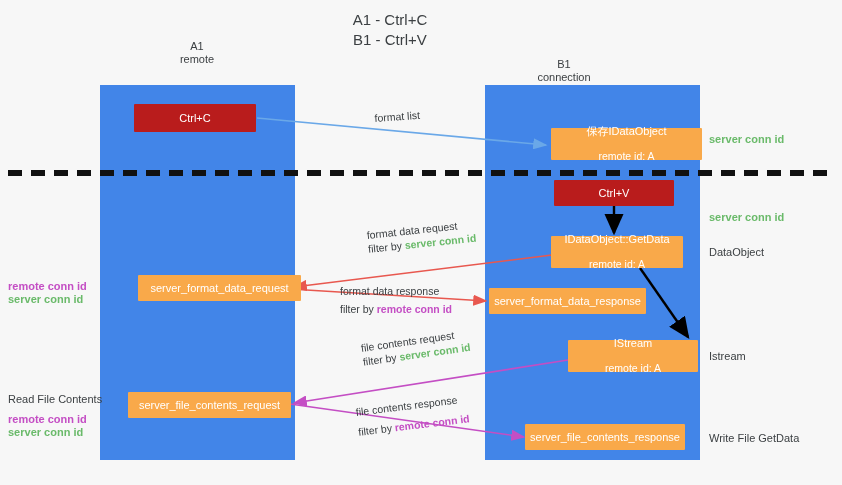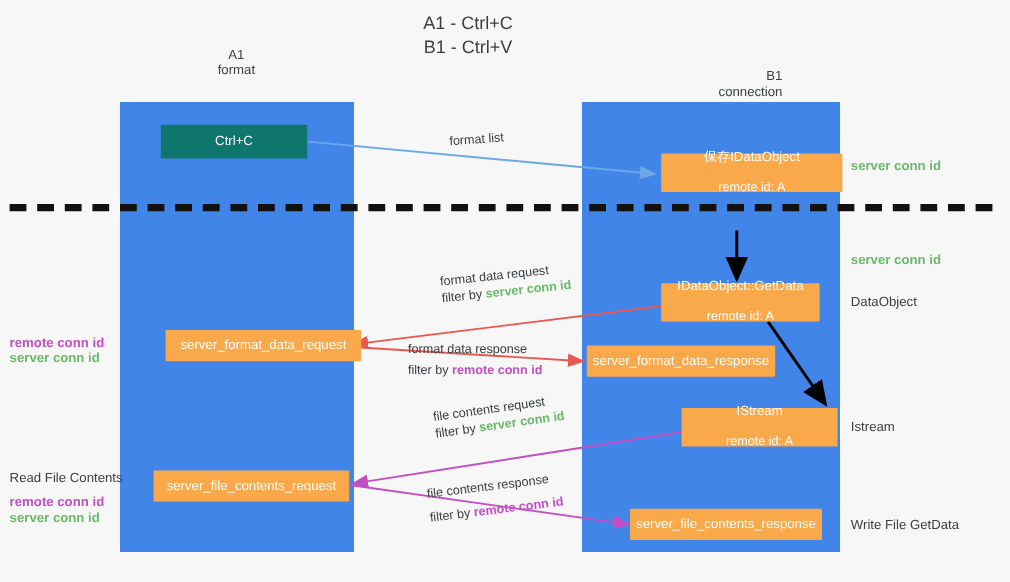--- a/index.html
+++ b/index.html
@@ -19,21 +19,21 @@
     position:absolute;left:0;top:10px;width:780px;text-align:center;
     font-size:15px;line-height:20px;color:#3c4043;white-space:pre;
   }
 
   .node{
     position:absolute;box-sizing:border-box;
     display:flex;flex-direction:column;align-items:center;justify-content:center;
     color:#ffffff;font-size:11px;line-height:13px;text-align:center;
     border-radius:1px;
   }
-  .node.green{background:#0f766e;}
+  .node.green{background:#b91c1c;}
   .node.orange{background:#f9a94a;}
   .node .l2{font-size:10.5px;margin-top:12px;}
 
   .anno{position:absolute;font-size:11px;line-height:14px;white-space:nowrap;}
   .anno.green{color:#6aba6a;font-weight:bold;}
   .anno.magenta{color:#c44ec4;font-weight:bold;}
   .anno.dark{color:#3c4043;}
 
   .flowlbl{
     position:absolute;font-size:10.5px;line-height:14px;white-space:nowrap;
@@ -49,23 +49,23 @@
 <div id="stage">
 
   <div class="title">A1 - Ctrl+C
 B1 - Ctrl+V</div>
 
   <div class="lane" style="left:100px;top:85px;width:195px;height:375px;"></div>
   <div class="lane" style="left:485px;top:85px;width:215px;height:375px;"></div>
 
   <div class="lane-head" style="left:137px;top:40px;width:120px;">
     <div>A1</div>
-    <div>format</div>
+    <div>remote</div>
   </div>
-  <div class="lane-head" style="left:532px;top:58px;width:120px;text-align:right;">
+  <div class="lane-head" style="left:504px;top:58px;width:120px;">
     <div>B1</div>
     <div>connection</div>
   </div>
 
   <svg id="wires" viewBox="0 0 842 485">
     <defs>
       <marker id="ah-blue" markerWidth="9" markerHeight="7" refX="8" refY="3.5" orient="auto">
         <polygon points="0 0, 9 3.5, 0 7" fill="#6aa8e8"></polygon>
       </marker>
       <marker id="ah-red" markerWidth="9" markerHeight="7" refX="8" refY="3.5" orient="auto">
@@ -106,20 +106,23 @@
 
   <div class="node orange" style="left:128px;top:392px;width:163px;height:26px;">
     <span>server_file_contents_request</span>
   </div>
 
   <div class="node orange" style="left:551px;top:128px;width:151px;height:32px;">
     <span>保存IDataObject</span>
     <span class="l2">remote id: A</span>
   </div>
 
+  <div class="node green" style="left:554px;top:180px;width:120px;height:26px;">
+    <span>Ctrl+V</span>
+  </div>
 
   <div class="node orange" style="left:551px;top:236px;width:132px;height:32px;">
     <span>IDataObject::GetData</span>
     <span class="l2">remote id: A</span>
   </div>
 
   <div class="node orange" style="left:489px;top:288px;width:157px;height:26px;">
     <span>server_format_data_response</span>
   </div>
 

